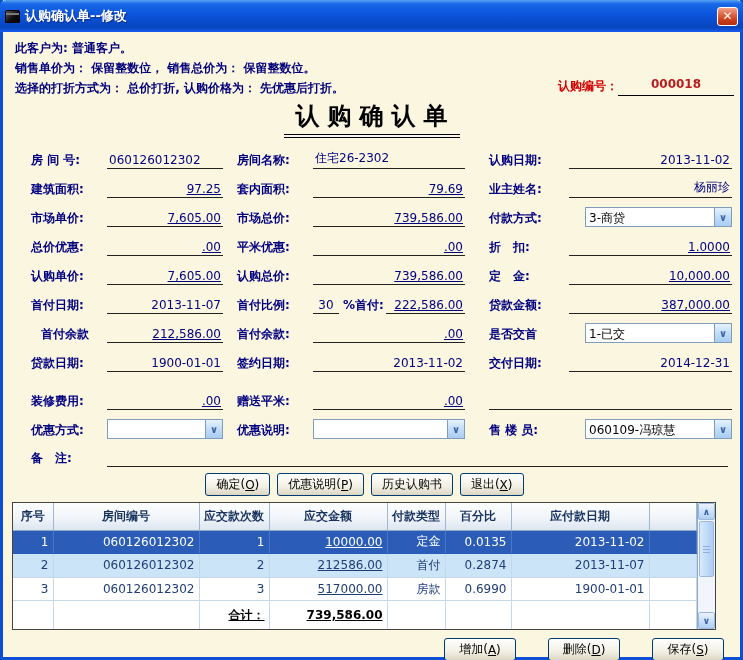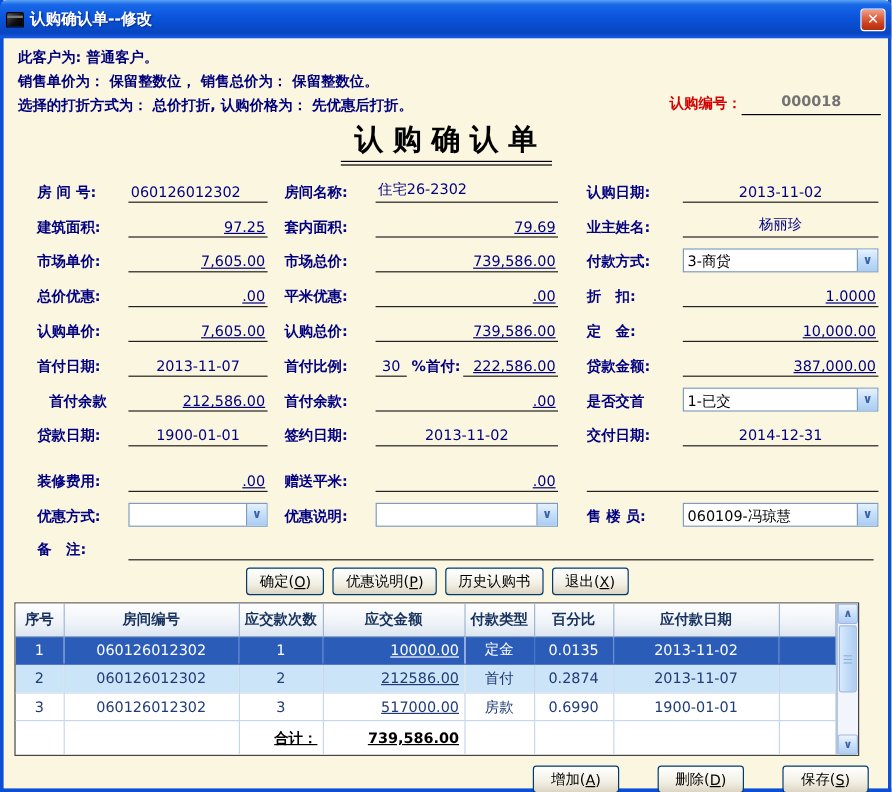--- a/index.html
+++ b/index.html
@@ -16,44 +16,44 @@
     border:1px solid #000; border-radius:2px 2px 1px 1px; position:relative; }
   .win-icon:before { content:""; position:absolute; left:0; top:2px; right:0; height:2px; background:#7a7a7a; }
   .title-text { color:#fff; font-weight:bold; font-size:13px; text-shadow:1px 1px 1px #0A2E8C; }
   .close-btn { margin-left:auto; width:21px; height:19px; border:1px solid #fff; border-radius:3px;
     background:linear-gradient(180deg,#F2A38C 0%,#E06A4C 35%,#CC3E1B 70%,#B02E10 100%);
     color:#fff; font-weight:bold; font-size:12px; display:flex; align-items:center; justify-content:center; cursor:pointer; }
   
   .notes { position:relative; padding:6px 8px 0 12px; color:#00007B; font-weight:bold; line-height:20px; }
   .order { position:absolute; top:42px; right:6px; width:176px; display:flex; align-items:flex-end; }
   .order .olbl { color:#D40000; white-space:nowrap; }
-  .order .oval { flex:1; color:#737373; text-align:center; border-bottom:1px solid #000; padding-bottom:1px; }
+  .order .oval { flex:1; color:#b91c1c; text-align:center; border-bottom:1px solid #000; padding-bottom:1px; }
   
   .formtitle-wrap { text-align:center; margin-top:2px; }
   .formtitle { display:inline-block; font-size:24px; font-weight:bold; letter-spacing:8px; color:#000;
     padding:0 4px 2px 12px; border-bottom:4px double #000; }
   
   .form { padding:10px 6px 0 28px; color:#000080; }
   .frow { display:flex; align-items:flex-end; height:21px; margin-bottom:8px; }
   .cell { display:flex; align-items:flex-end; }
   .c1 { width:206px; }
   .c2 { width:252px; }
   .c3 { flex:1; }
   .lbl { font-weight:bold; white-space:nowrap; }
   .c1 .lbl { width:76px; } .c2 .lbl { width:76px; } .c3 .lbl { width:80px; }
   .fld { flex:1; border-bottom:1px solid #222; padding:0 2px 1px 2px; color:#000080; min-height:16px; white-space:nowrap; }
   .c1 .fld { margin-right:14px; } .c2 .fld { margin-right:24px; } .c3 .fld { margin-right:2px; }
-  .t-l { text-align:left; } .t-c { text-align:center; } .t-r { text-align:right;text-decoration:underline; }
+  .t-l { text-align:left; } .t-c { text-align:right; } .t-r { text-align:right;text-decoration:underline; }
   .indent { padding-left:10px; }
   .mini { flex:0 0 26px; text-align:center; margin-right:4px !important; }
   .sublbl { width:auto !important; margin-right:2px; }
   .two-line { line-height:14px; width:80px; }
   
   .combo { flex:1; height:20px; border:1px solid #7F9DB9; background:#fff; display:flex; align-items:stretch; cursor:pointer; }
-  .c1 .combo { margin-right:14px; } .c2 .combo { margin-right:24px; } .c3 .combo { margin-right:2px; }
+  .c1 .combo { margin-right:14px; } .c2 .combo { margin-right:24px; } .c3 .combo { margin-right:2px;margin-left:16px; }
   .combo .val { flex:1; color:#000; padding:2px 3px; font-size:12px; overflow:hidden; white-space:nowrap; }
   .combo .arrow { width:17px; border-left:1px solid #7F9DB9; background:linear-gradient(180deg,#E6F2FE 0%,#C3DDF8 50%,#A9CDF4 100%);
     display:flex; align-items:center; justify-content:center; color:#3A62A5; font-size:10px; font-weight:bold; }
   
   .remark-row { display:flex; align-items:flex-end; height:20px; margin-bottom:6px; }
   .remark-row .lbl { width:76px; }
   .remark-row .fld { margin-right:6px; }
   
   .btnrow { display:flex; justify-content:center; gap:7px; padding-right:14px; margin:2px 0 6px 0; }
   .btn { height:23px; min-width:60px; padding:0 10px; border:1px solid #003C74; border-radius:3px;

